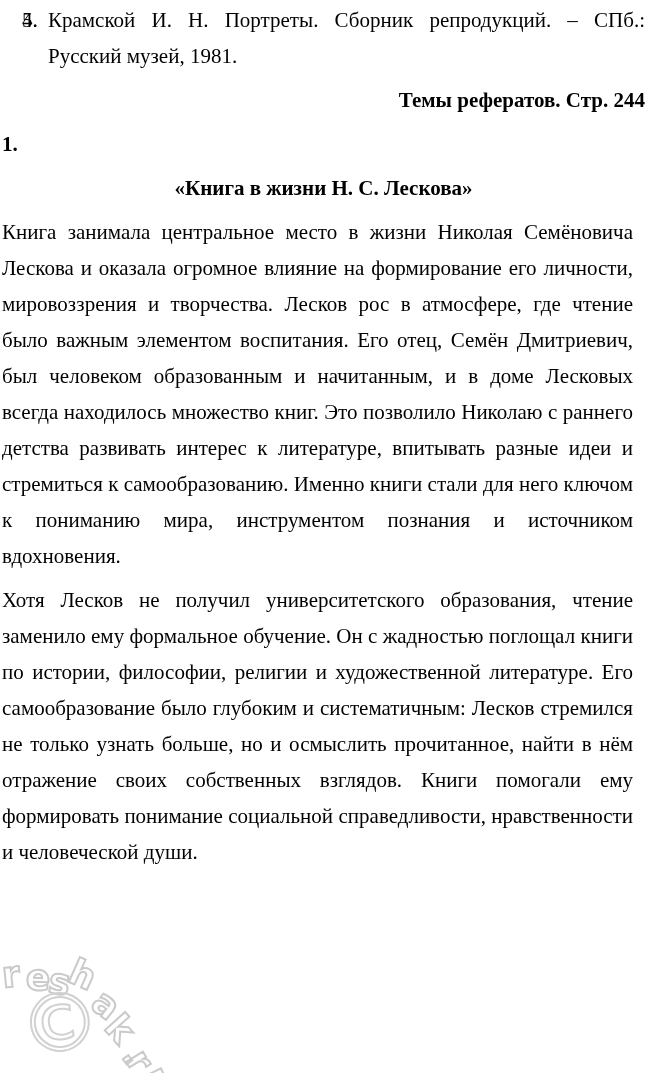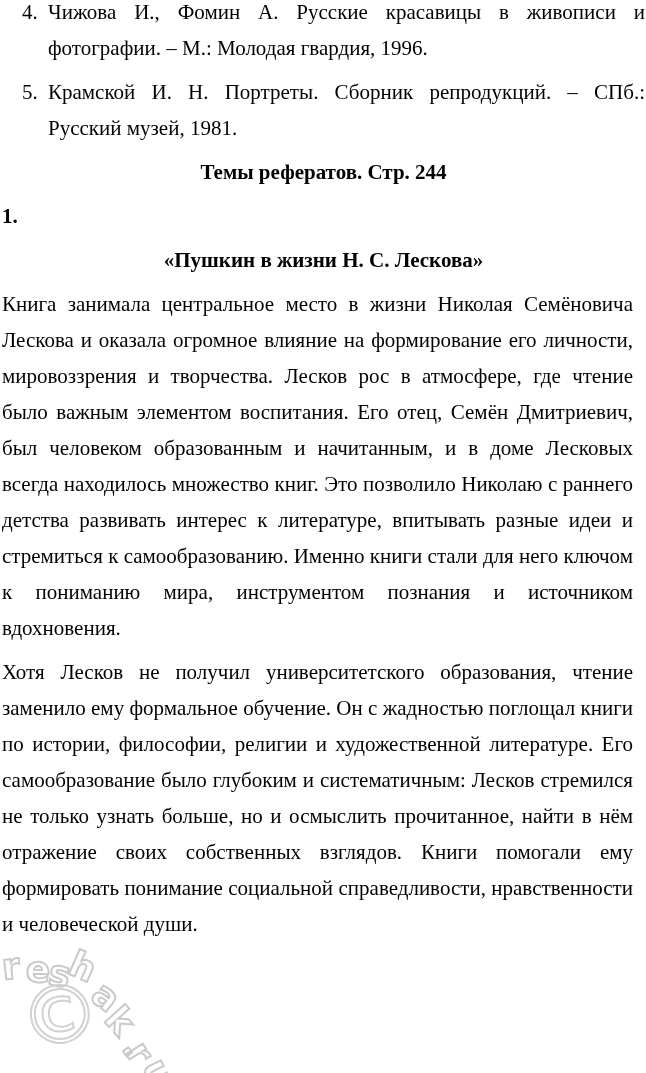--- a/index.html
+++ b/index.html
@@ -36,21 +36,21 @@
     padding-left: 46px;
     margin: 0 0 8px 0;
   }
   .ref-num {
     position: absolute;
     left: 20px;
     top: 0;
   }
   .section-heading {
     font-weight: bold;
-    text-align: center;
+    text-align: right;
     margin: 0 0 8px 0;
   }
   .essay-number {
     font-weight: bold;
     text-align: left;
     margin: 0 0 8px 0;
   }
   .essay-title {
     font-weight: bold;
     text-align: center;
@@ -103,33 +103,32 @@
 
   <div class="watermark">
     <span class="wm-text"><span class="wm-letter wm-l0">r</span><span class="wm-letter wm-l1">e</span><span class="wm-letter wm-l2">s</span><span class="wm-letter wm-l3">h</span><span class="wm-letter wm-l4">a</span><span class="wm-letter wm-l5">k</span><span class="wm-letter wm-l6">.</span><span class="wm-letter wm-l7">r</span><span class="wm-letter wm-l8">u</span></span>
     <span class="wm-symbol">©</span>
   </div>
 
   <div class="content">
 
     <div class="ref-item">
       <span class="ref-num">4.</span>
-      <span class="ref-text">Чижова И., Фомин А. Русские красавицы в живописи и фотографии. – М.: Молодая гвардия, 1996.</span>
     </div>
 
     <div class="ref-item">
       <span class="ref-num">5.</span>
       <span class="ref-text">Крамской И. Н. Портреты. Сборник репродукций. – СПб.: Русский музей, 1981.</span>
     </div>
 
     <div class="section-heading">Темы рефератов. Стр. 244</div>
 
     <div class="essay-number">1.</div>
 
-    <div class="essay-title">«Пушкин в жизни Н. С. Лескова»</div>
+    <div class="essay-title">«Книга в жизни Н. С. Лескова»</div>
 
     <p class="para">Книга занимала центральное место в жизни Николая Семёновича Лескова и оказала огромное влияние на формирование его личности, мировоззрения и творчества. Лесков рос в атмосфере, где чтение было важным элементом воспитания. Его отец, Семён Дмитриевич, был человеком образованным и начитанным, и в доме Лесковых всегда находилось множество книг. Это позволило Николаю с раннего детства развивать интерес к литературе, впитывать разные идеи и стремиться к самообразованию. Именно книги стали для него ключом к пониманию мира, инструментом познания и источником вдохновения.</p>
 
     <p class="para">Хотя Лесков не получил университетского образования, чтение заменило ему формальное обучение. Он с жадностью поглощал книги по истории, философии, религии и художественной литературе. Его самообразование было глубоким и систематичным: Лесков стремился не только узнать больше, но и осмыслить прочитанное, найти в нём отражение своих собственных взглядов. Книги помогали ему формировать понимание социальной справедливости, нравственности и человеческой души.</p>
 
 
   </div>
 </div>
 
 </body></html>

